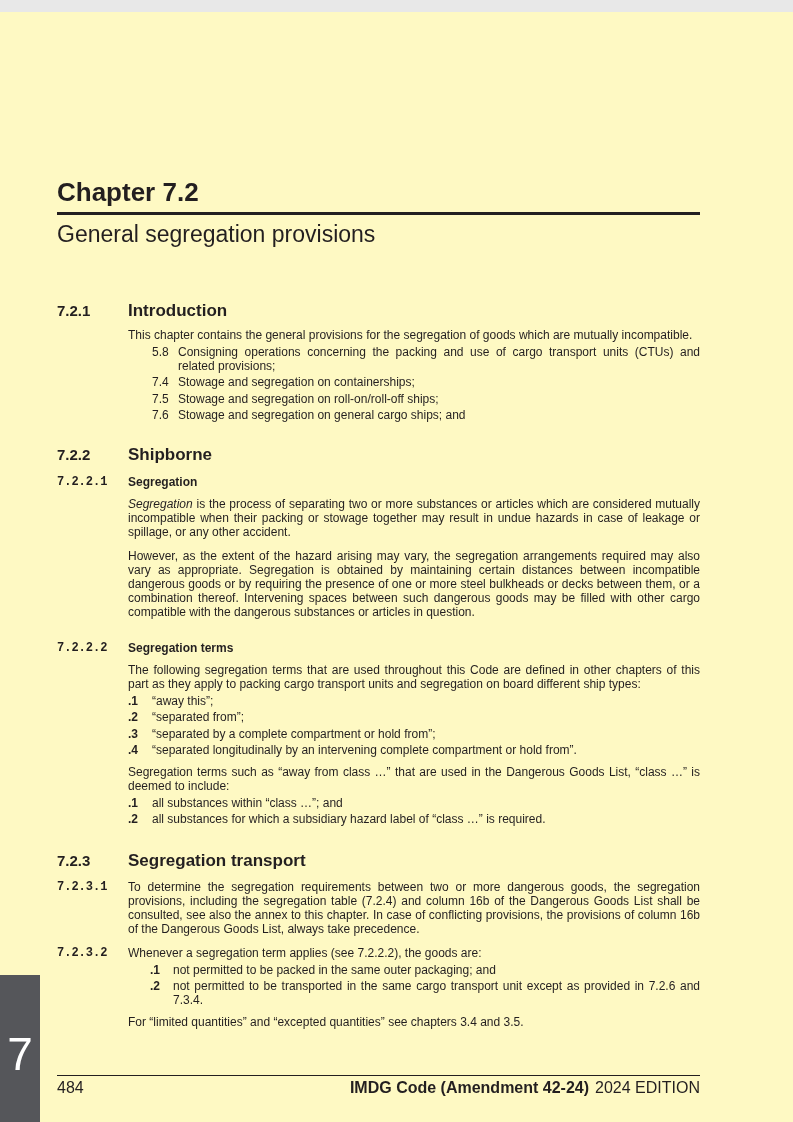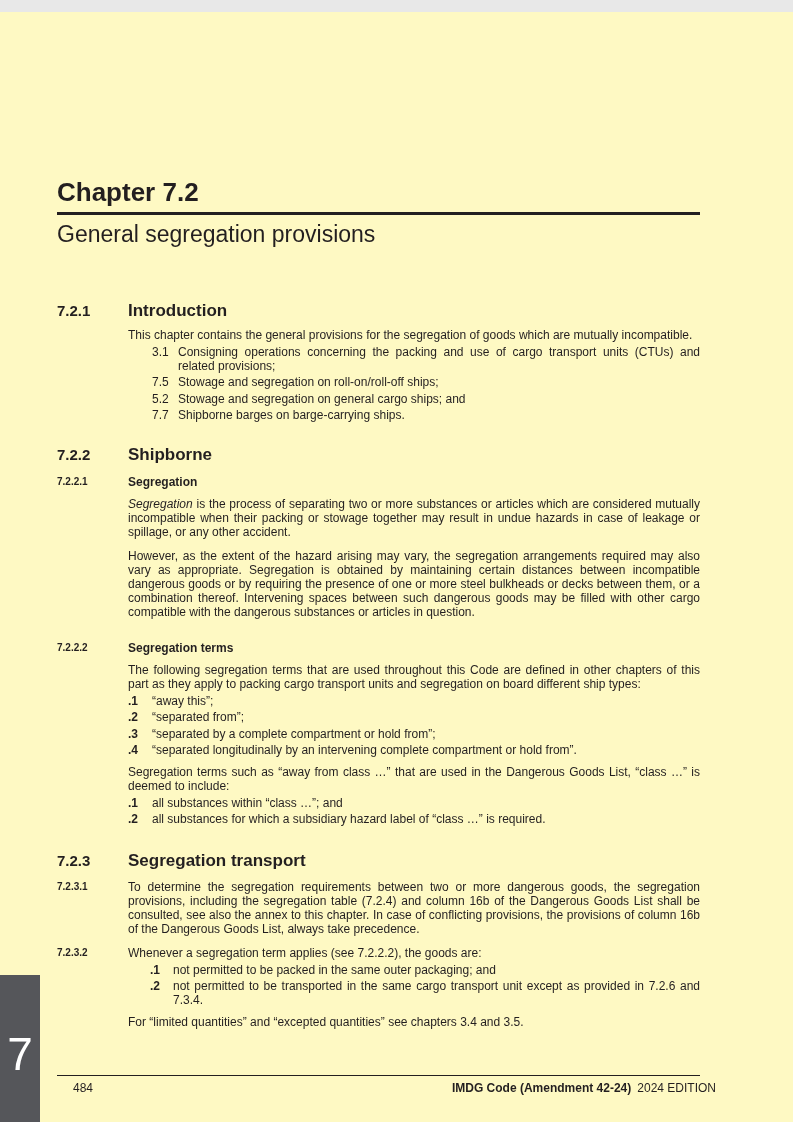--- a/index.html
+++ b/index.html
@@ -28,21 +28,21 @@
   .chapter-subtitle{
     margin-top:6px;font-size:23px;line-height:26px;font-weight:normal;
   }
   
   .sec-row{display:flex;align-items:flex-start;}
   .num-col{width:71px;flex:0 0 71px;font-weight:bold;}
   .body-col{flex:1;min-width:0;}
   .h-main{font-size:17px;line-height:18px;font-weight:bold;}
   .h-sub{font-size:12px;line-height:14px;font-weight:bold;}
   .num-main{font-size:15px;line-height:18px;}
-  .num-sub{font-size:10px;line-height:14px;}
+  .num-sub{font-size:12px;line-height:14px;font-family:Liberation Mono, monospace;}
   p{margin:0;}
   .mt8{margin-top:8px;}
   .mt10{margin-top:10px;}
   .just{text-align:justify;}
   .ital{font-style:italic;}
   
   .li{display:flex;margin-top:2.5px;}
   .li .li-text{flex:1;min-width:0;text-align:justify;}
   .list-outer{margin-top:2px;}
   .indent24{padding-left:24px;}
@@ -56,23 +56,23 @@
   .sp-7221{margin-top:11px;}
   .sp-7222{margin-top:22px;}
   .sp-723{margin-top:26px;}
   .sp-7231{margin-top:10px;}
   .sp-7232{margin-top:10px;}
   
   .footer-rule{
     position:absolute;left:57px;top:1063px;width:643px;height:1px;background:#231f20;
   }
   .footer-row{
-    position:absolute;left:73px;top:1069px;width:643px;
+    position:absolute;left:57px;top:1069px;width:643px;
     display:flex;justify-content:space-between;align-items:center;
-    font-size:12px;line-height:14px;
+    font-size:16px;line-height:14px;
   }
   .footer-right .bold{font-weight:bold;padding-left:24px;}
   .footer-right .reg{font-weight:normal;margin-left:6px;}
   
   .side-tab{
     position:absolute;left:0;top:963px;width:40px;height:158px;
     background:#55565a;color:#ffffff;
     display:flex;align-items:center;justify-content:center;
     font-size:46px;line-height:46px;font-weight:400;
   }
@@ -93,34 +93,34 @@
       <div class="sec-row">
         <div class="num-col num-main">7.2.1</div>
         <div class="body-col h-main">Introduction</div>
       </div>
       <div class="sec-row">
         <div class="num-col"></div>
         <div class="body-col">
           <p class="mt8">This chapter contains the general provisions for the segregation of goods which are mutually incompatible.</p>
           <div class="list-outer indent24">
             <div class="li">
-              <span class="mk26">3.1</span>
+              <span class="mk26">5.8</span>
               <span class="li-text">Consigning operations concerning the packing and use of cargo transport units (CTUs) and related provisions;</span>
+            </div>
+            <div class="li">
+              <span class="mk26">7.4</span>
+              <span class="li-text">Stowage and segregation on containerships;</span>
             </div>
             <div class="li">
               <span class="mk26">7.5</span>
               <span class="li-text">Stowage and segregation on roll-on/roll-off ships;</span>
             </div>
             <div class="li">
-              <span class="mk26">5.2</span>
+              <span class="mk26">7.6</span>
               <span class="li-text">Stowage and segregation on general cargo ships; and</span>
-            </div>
-            <div class="li">
-              <span class="mk26">7.7</span>
-              <span class="li-text">Shipborne barges on barge-carrying ships.</span>
             </div>
           </div>
         </div>
       </div>
     </div>
 
     <div class="sp-722">
       <div class="sec-row">
         <div class="num-col num-main">7.2.2</div>
         <div class="body-col h-main">Shipborne</div>

